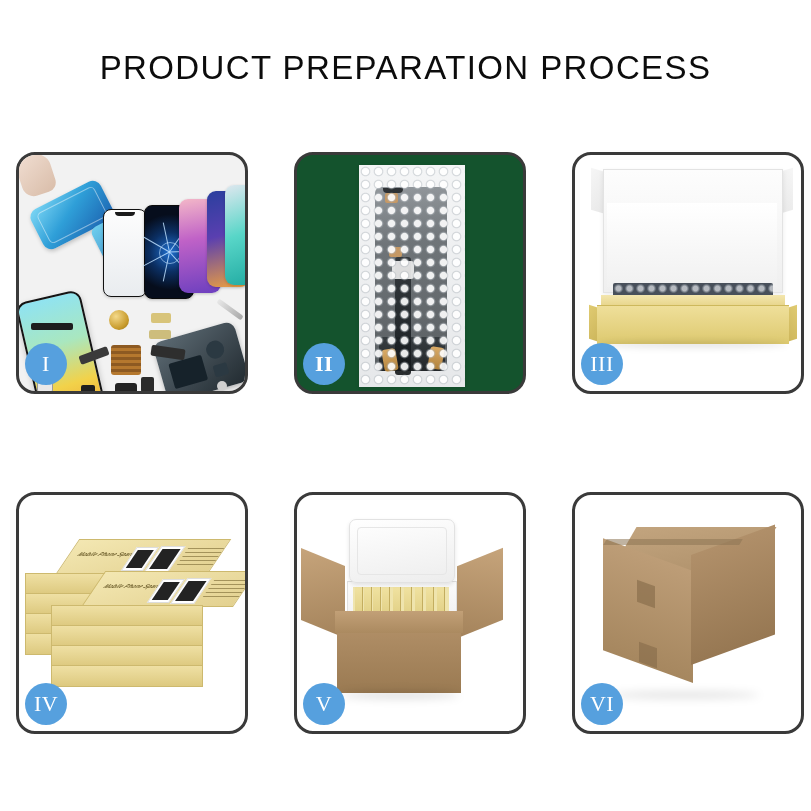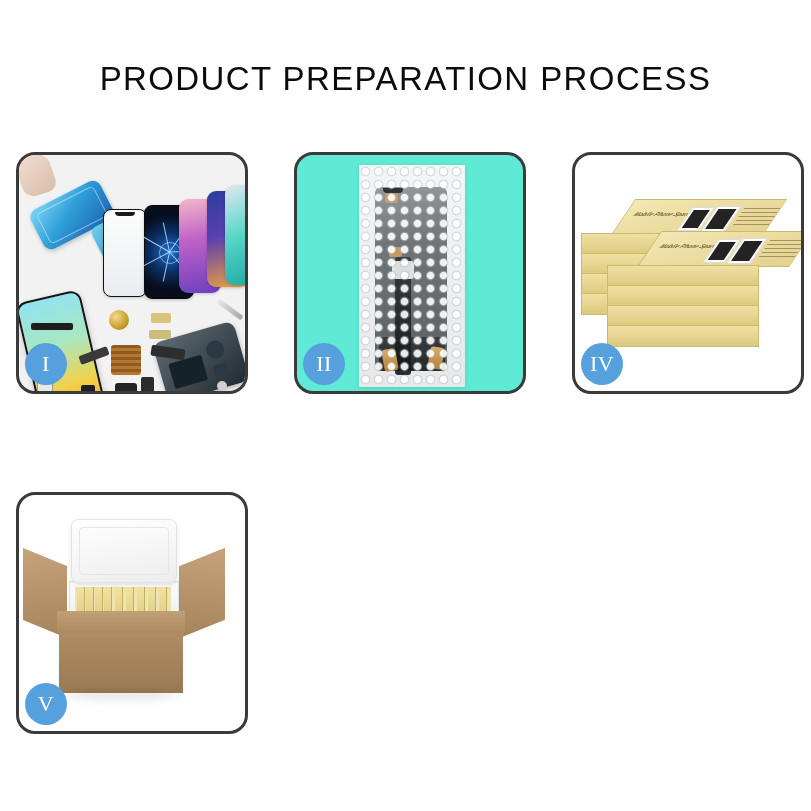--- a/index.html
+++ b/index.html
@@ -6,21 +6,21 @@
   body{
     width:811px;height:811px;background:#ffffff;
     font-family:"Liberation Sans", sans-serif;
     overflow:hidden;position:relative;
   }
   .page{width:811px;height:811px;position:relative;}
 
   
   .header{position:absolute;left:0;top:0;width:811px;text-align:center;}
   .title{
-    margin:11px;padding-top:49px;
+    margin:0;padding-top:49px;
     font-size:33px;font-weight:500;letter-spacing:1.4px;
     color:#0c0c0c;line-height:38px;white-space:nowrap;
   }
   .subtitle{
     margin:0;padding-top:11px;
     font-size:15.5px;font-weight:400;letter-spacing:.15px;
     color:#1a1a1a;line-height:20px;white-space:nowrap;
   }
 
   
@@ -129,21 +129,21 @@
   .scr{left:18px;top:214px;width:14px;height:22px;background:#e8e8e8;
     border:1px solid #9a9a9a;border-radius:3px;}
   .tweez{left:196px;top:152px;width:30px;height:5px;
     background:linear-gradient(90deg,#e7e7e7,#a9a9a9);transform:rotate(36deg);border-radius:2px;}
   .hand{left:206px;top:178px;width:34px;height:40px;
     background:linear-gradient(150deg,#f0ddd1,#d9bda9);border-radius:16px 14px 10px 12px;
     transform:rotate(-18deg);}
   .sm1{left:198px;top:226px;width:10px;height:10px;background:#cfcfcf;border-radius:50%;}
 
   
-  .p2{background:#5eead4;}
+  .p2{background:#14532d;font-weight:bold;}
   .bw-bag{position:absolute;left:62px;top:10px;width:106px;height:222px;
     background:linear-gradient(180deg,#f4f5f6,#e6e8ea);
     box-shadow:0 1px 4px rgba(0,0,0,.12);}
   .bw-bubbles{position:absolute;inset:0;
     background-image:radial-gradient(circle,rgba(255,255,255,.95) 34%,rgba(175,182,188,.5) 46%,rgba(255,255,255,0) 58%);
     background-size:13px 13px;opacity:.95;}
   .bw-screen{position:absolute;left:16px;top:22px;width:72px;height:184px;
     background:linear-gradient(175deg,#6e757b,#3e454a 30%,#22282c);
     border-radius:6px;opacity:.72;}
   .bw-notch{position:absolute;left:24px;top:23px;width:20px;height:5px;
@@ -315,20 +315,35 @@
           <div class="bw-tape t1"></div>
           <div class="bw-tape t2"></div>
           <div class="bw-gold g1"></div>
           <div class="bw-gold g2"></div>
           <div class="bw-bubbles"></div>
         </div>
       </div>
       <div class="badge">II</div>
     </div>
 
+    <div class="panel p3">
+      <div class="stage">
+        <div class="b3-lidL"></div>
+        <div class="b3-lidR"></div>
+        <div class="b3-lid"></div>
+        <div class="b3-foam"></div>
+        <div class="b3-bub"></div>
+        <div class="b3-rim"></div>
+        <div class="b3-lflap"></div>
+        <div class="b3-rflap"></div>
+        <div class="b3-front"></div>
+        <div class="b3-shadow"></div>
+      </div>
+      <div class="badge">III</div>
+    </div>
 
     <div class="panel p4">
       <div class="stage">
 
         <div class="stk" style="left:6px;top:44px;">
           <div class="bxtop" style="left:30px;top:0;">
             <div class="lbl" style="left:9px;top:11px;">Mobile Phone Spare Parts</div>
             <div class="thumb" style="left:62px;top:7px;width:20px;height:22px;">
                 <i></i>
               </div>
@@ -380,15 +395,27 @@
             <span style="left:84px"></span>
         </div>
         <div class="c5-lid"></div>
         <div class="c5-body"></div>
         <div class="c5-frontflap"></div>
         <div class="c5-shadow"></div>
       </div>
       <div class="badge">V</div>
     </div>
 
+    <div class="panel p6">
+      <div class="stage">
+        <div class="c6-top"></div>
+        <div class="c6-left"></div>
+        <div class="c6-right"></div>
+        <div class="c6-seam"></div>
+        <div class="c6-tape1"></div>
+        <div class="c6-tape2"></div>
+        <div class="c6-shadow"></div>
+      </div>
+      <div class="badge">VI</div>
+    </div>
 
   </div>
 </div>
 
 </body></html>

